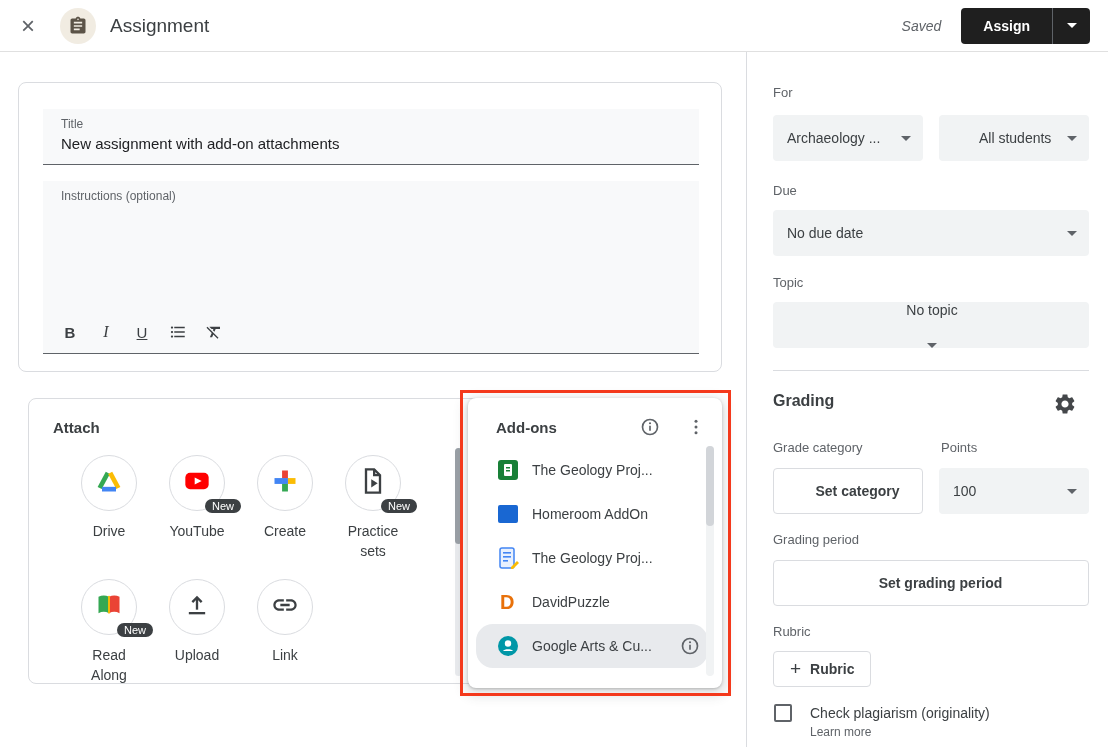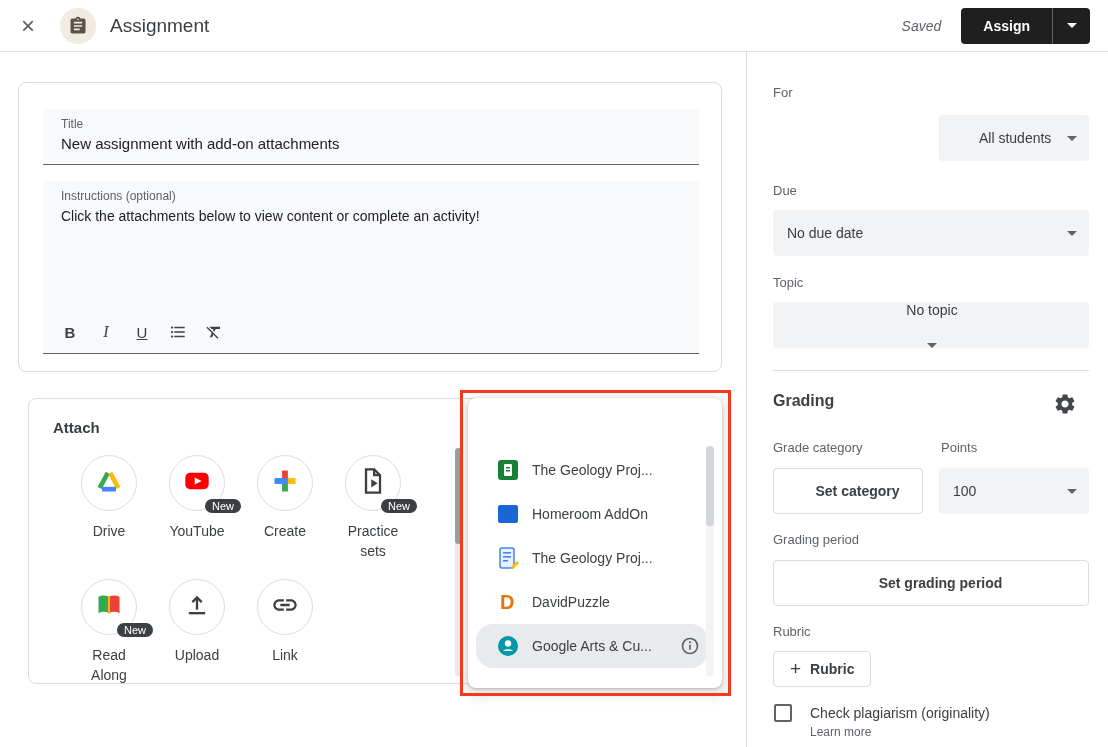--- a/index.html
+++ b/index.html
@@ -132,21 +132,20 @@
     </div>
   </header>
 
   <section class="card card-form">
     <div class="field title-field">
       <div class="field-label">Title</div>
       <div class="field-value">New assignment with add-on attachments</div>
     </div>
     <div class="field instr-field">
       <div class="field-label">Instructions (optional)</div>
-      <div class="instr-value">Click the attachments below to view content or complete an activity!</div>
       <div class="fmt-toolbar">
         <button class="fmt-btn fmt-bold">B</button>
         <button class="fmt-btn fmt-italic">I</button>
         <button class="fmt-btn fmt-underline">U</button>
         <button class="fmt-btn">
           <svg viewBox="0 0 24 24">
               <path d="M4 10.5c-.83 0-1.5.67-1.5 1.5s.67 1.5 1.5 1.5 1.5-.67 1.5-1.5-.67-1.5-1.5-1.5zm0-6c-.83 0-1.5.67-1.5 1.5S3.17 7.5 4 7.5 5.5 6.83 5.5 6 4.83 4.5 4 4.5zm0 12c-.83 0-1.5.68-1.5 1.5s.68 1.5 1.5 1.5 1.5-.68 1.5-1.5-.67-1.5-1.5-1.5zM7 19h14v-2H7v2zm0-6h14v-2H7v2zm0-8v2h14V5H7z"></path>
             </svg>
         </button>
         <button class="fmt-btn">
@@ -238,20 +237,37 @@
         <div class="attach-label">Link</div>
       </div>
     </div>
   </section>
 
   <div class="attach-scrollbar">
     <div class="attach-scroll-thumb"></div>
   </div>
 
   <div class="addons-popup">
+    <div class="addons-header">
+      <div class="addons-title">Add-ons</div>
+      <button class="icon-btn info-btn">
+        <svg viewBox="0 0 24 24">
+            <circle cx="12" cy="12" r="9" fill="none" stroke="#5f6368" stroke-width="2"></circle>
+            <rect x="11" y="10.5" width="2" height="6" fill="#5f6368"></rect>
+            <circle cx="12" cy="7.5" r="1.3" fill="#5f6368"></circle>
+          </svg>
+      </button>
+      <button class="icon-btn">
+        <svg viewBox="0 0 24 24" fill="#5f6368">
+            <circle cx="12" cy="5" r="1.8"></circle>
+            <circle cx="12" cy="12" r="1.8"></circle>
+            <circle cx="12" cy="19" r="1.8"></circle>
+          </svg>
+      </button>
+    </div>
     <div class="addons-list">
       <div class="addon-row">
         <span class="addon-icon">
           <svg viewBox="0 0 24 24">
               <rect x="2" y="2" width="20" height="20" rx="3" fill="#188038"></rect>
               <rect x="8" y="6" width="8" height="12" rx="1" fill="#ffffff"></rect>
               <rect x="10" y="9" width="4" height="1.5" fill="#188038"></rect>
               <rect x="10" y="12" width="4" height="1.5" fill="#188038"></rect>
             </svg>
         </span>
@@ -305,20 +321,24 @@
     </div>
     <div class="popup-scrollbar">
       <div class="popup-scroll-thumb"></div>
     </div>
   </div>
 
   <div class="highlight-box"></div>
 
   <aside class="sidebar">
     <div class="side-label" style="left:26px; top:33px;">For</div>
+    <div class="dropdown" style="left:26px; top:63px; width:150px;">
+      <span class="dd-text">Archaeology ...</span>
+      <span class="caret"></span>
+    </div>
     <div class="dropdown" style="left:192px; top:63px; width:150px;padding-left:40px;">
       <span class="dd-text">All students</span>
       <span class="caret"></span>
     </div>
 
     <div class="side-label" style="left:26px; top:131px;">Due</div>
     <div class="dropdown" style="left:26px; top:158px; width:316px;">
       <span class="dd-text">No due date</span>
       <span class="caret"></span>
     </div>

